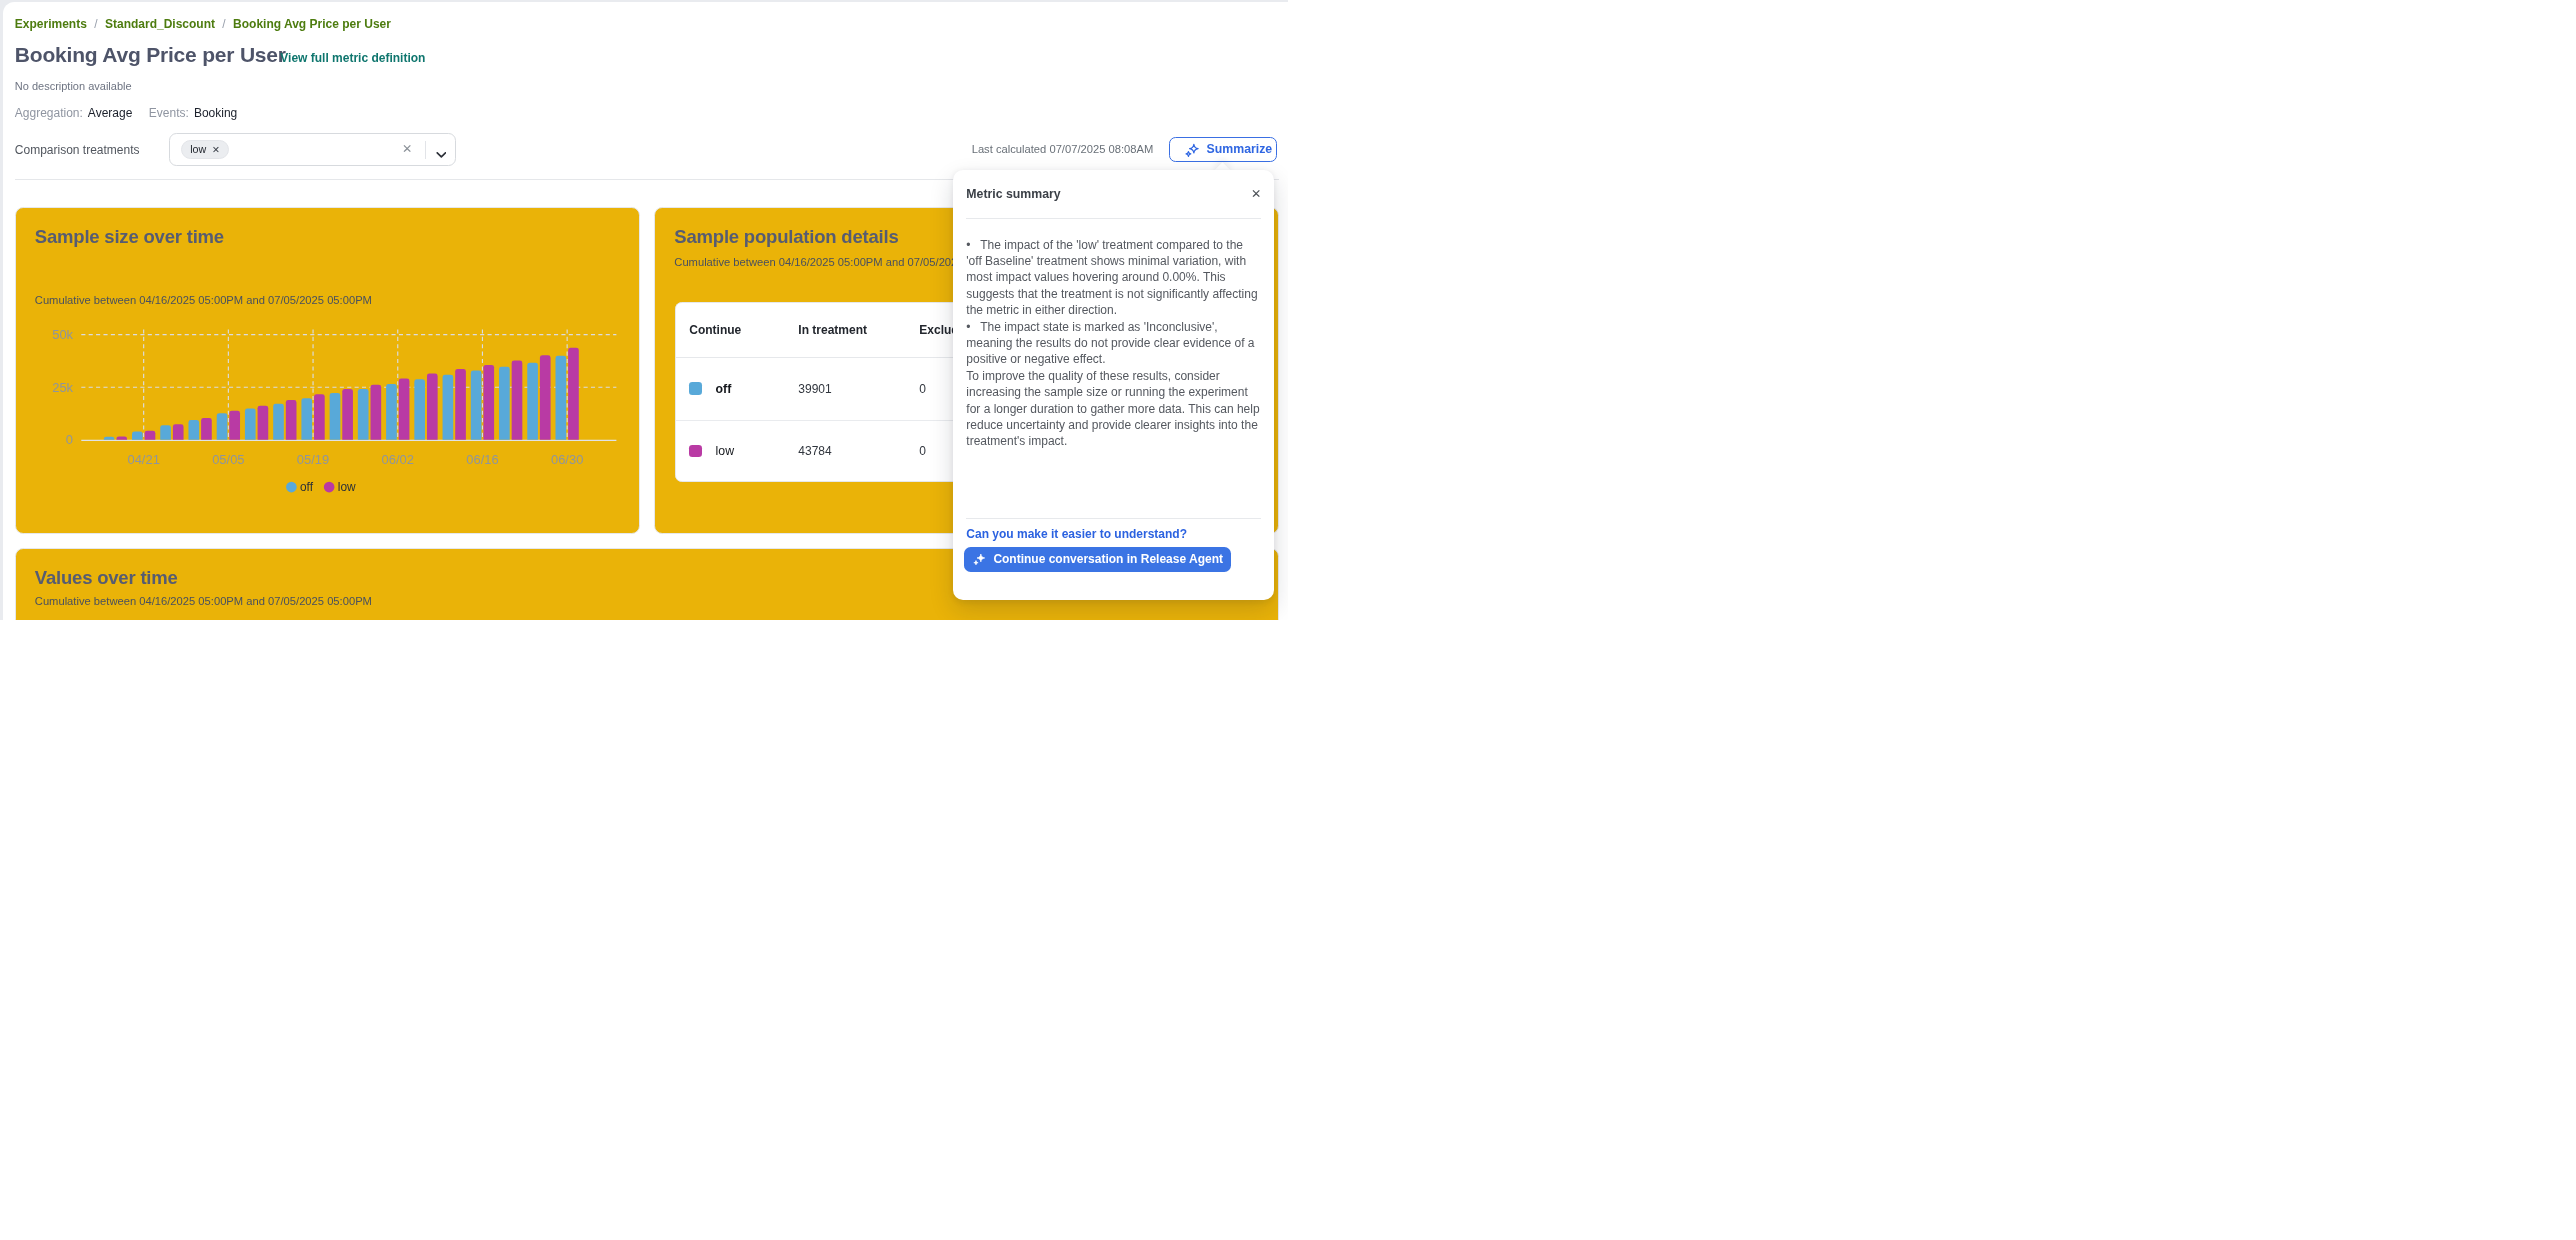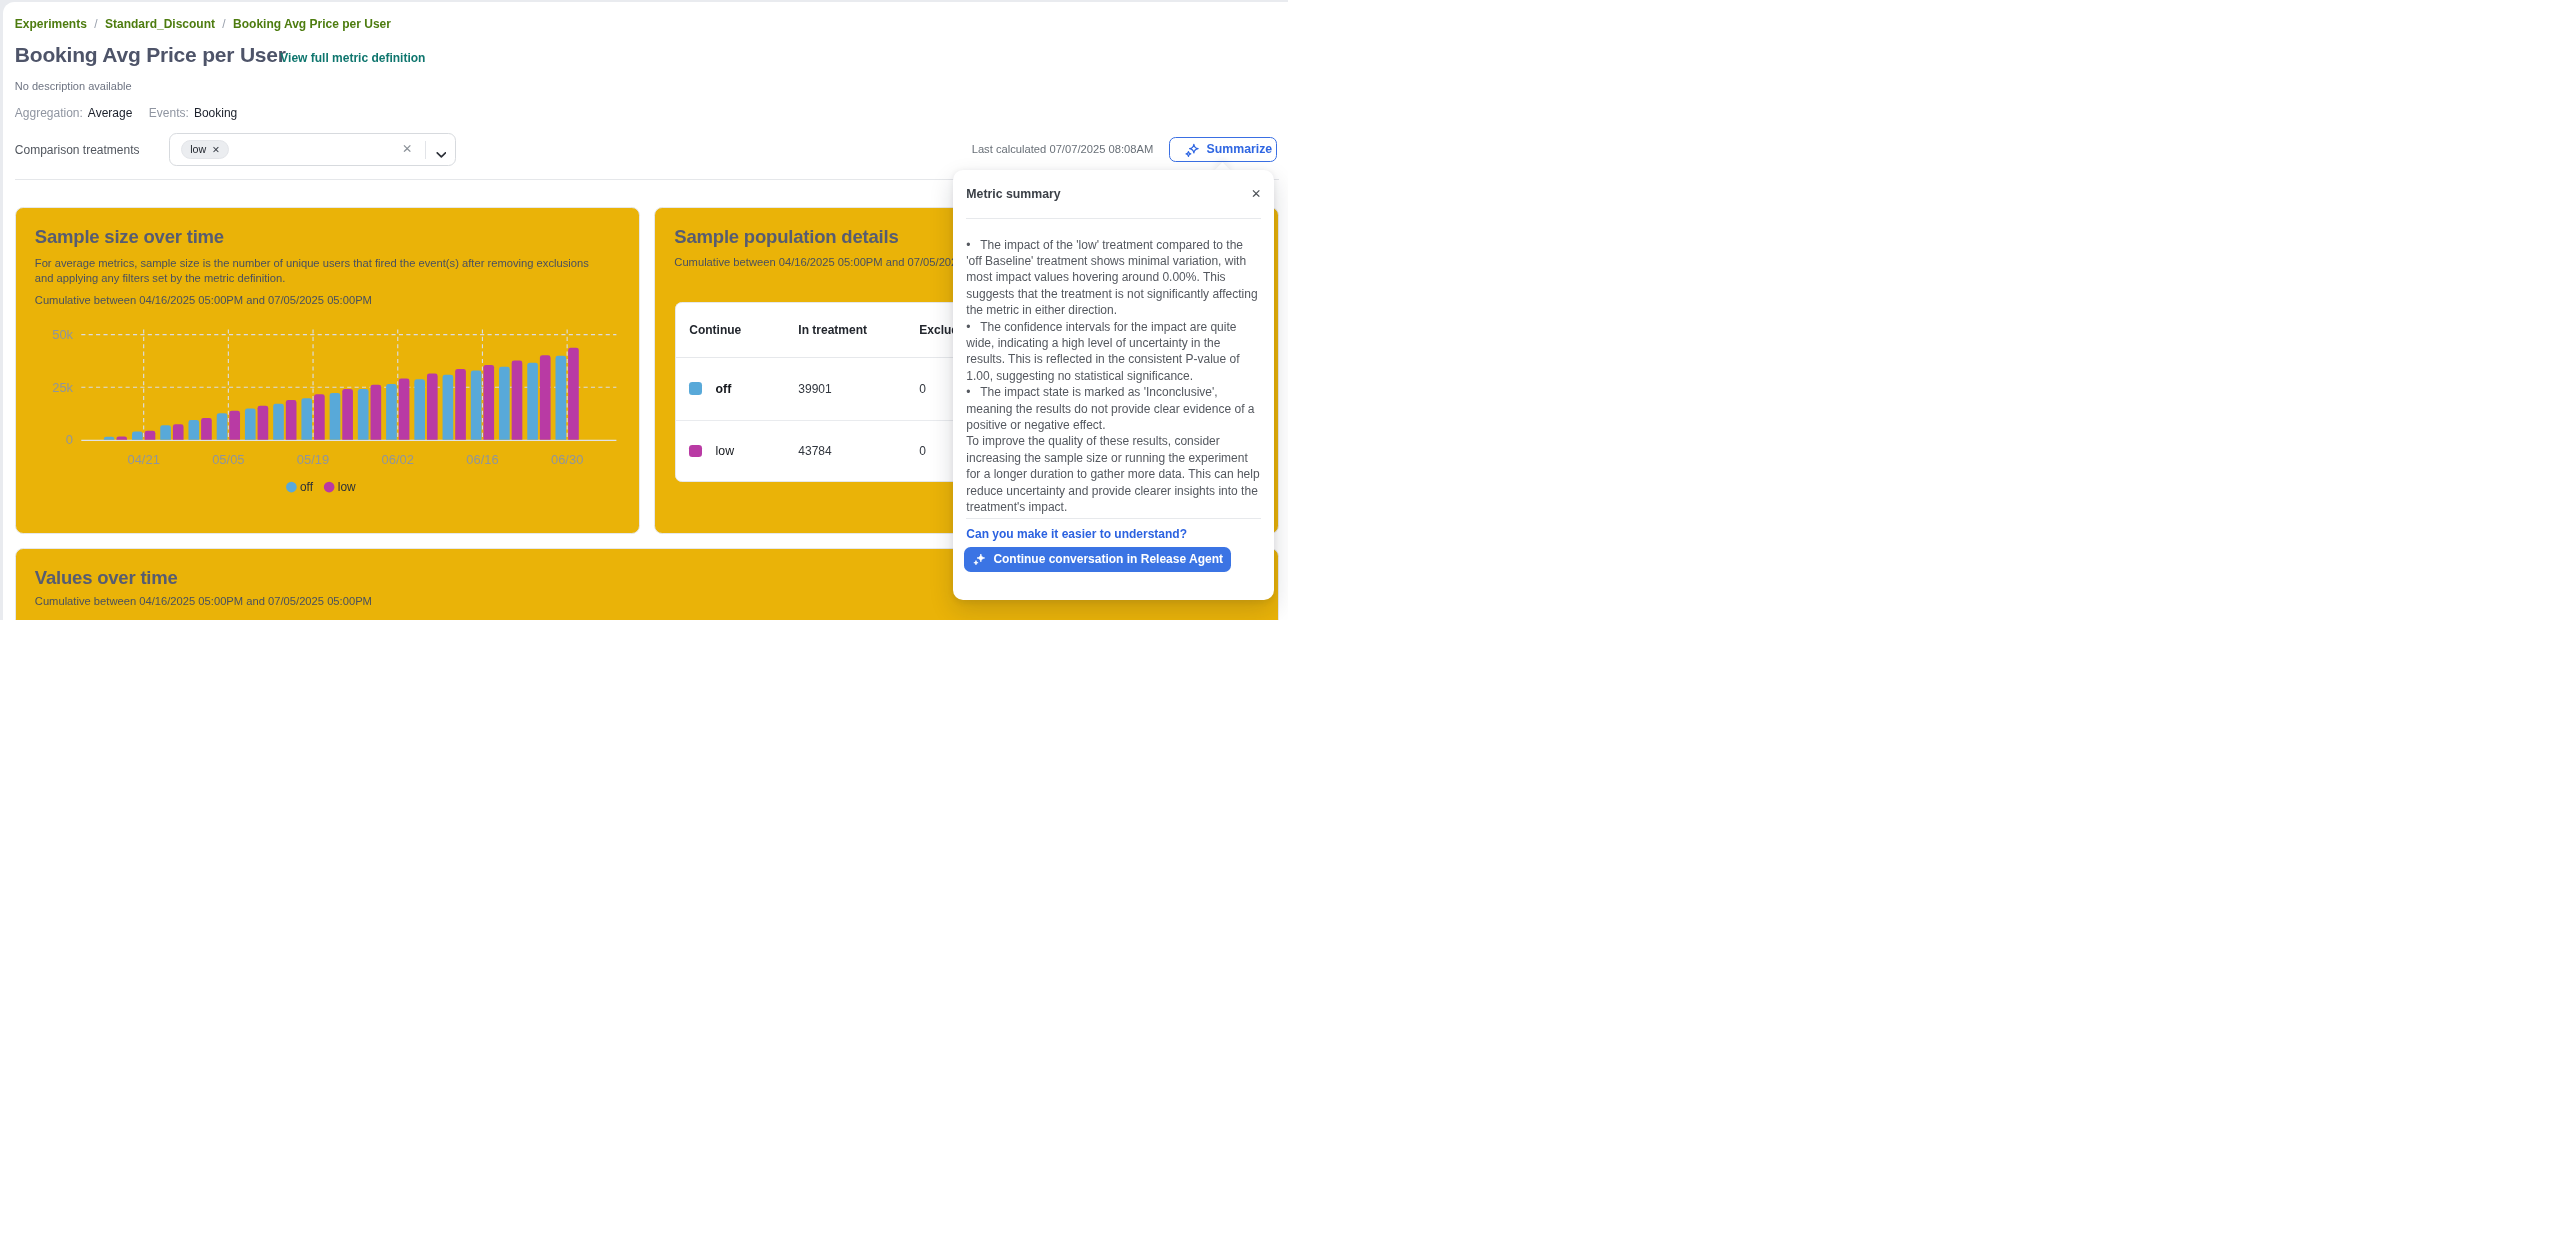--- a/index.html
+++ b/index.html
@@ -127,21 +127,20 @@
         <path d="M12 2.8 C12.5 6.2 13.9 7.6 17.2 8.1 C13.9 8.6 12.5 10 12 13.4 C11.5 10 10.1 8.6 6.8 8.1 C10.1 7.6 11.5 6.2 12 2.8 Z"></path>
         <path d="M5.4 11.6 C5.7 13.3 6.6 14.2 8.3 14.5 C6.6 14.8 5.7 15.7 5.4 17.4 C5.1 15.7 4.2 14.8 2.5 14.5 C4.2 14.2 5.1 13.3 5.4 11.6 Z"></path>
       </svg>
       <span>Summarize</span>
     </button>
 
     <div class="abs" id="top-divider"></div>
 
     <div class="card" id="card-sample">
       <div class="card-title">Sample size over time</div>
-      <div class="card-desc" style="top:48px; width:567px;">For average metrics, sample size is the number of unique users that fired the event(s) after removing exclusions and applying any filters set by the metric definition.</div>
       <div class="card-desc" style="top:85px;">Cumulative between 04/16/2025 05:00PM and 07/05/2025 05:00PM</div>
       <svg id="chart-svg" width="623" height="325" style="position:absolute; left:0; top:0;" viewBox="0 0 759 396">
           <text x="69.5" y="288" text-anchor="end" font-size="15.8" fill="#8f959d">0</text>
           <line x1="79.5" y1="218.35" x2="731.5" y2="218.35" stroke="#dadce1" stroke-width="1.4" stroke-dasharray="5 4"></line>
           <text x="69.5" y="223.85" text-anchor="end" font-size="15.8" fill="#8f959d">25k</text>
           <line x1="79.5" y1="154.2" x2="731.5" y2="154.2" stroke="#dadce1" stroke-width="1.4" stroke-dasharray="5 4"></line>
           <text x="69.5" y="159.7" text-anchor="end" font-size="15.8" fill="#8f959d">50k</text>
           <line x1="155.5" y1="148" x2="155.5" y2="282.5" stroke="#dadce1" stroke-width="1.4" stroke-dasharray="5 4"></line>
           <line x1="258.7" y1="148" x2="258.7" y2="282.5" stroke="#dadce1" stroke-width="1.4" stroke-dasharray="5 4"></line>
           <line x1="361.9" y1="148" x2="361.9" y2="282.5" stroke="#dadce1" stroke-width="1.4" stroke-dasharray="5 4"></line>
@@ -233,21 +232,20 @@
 
     <div class="abs" id="panel-notch"></div>
     <div class="abs" id="summary-panel">
       <div id="panel-head">
         <span id="panel-title">Metric summary</span>
         <span id="panel-close">✕</span>
       </div>
       <div class="panel-hr" style="top:48px;"></div>
       <div id="panel-body">
           <div class="bullet">•&nbsp;&nbsp; The impact of the 'low' treatment compared to the 'off Baseline' treatment shows minimal variation, with most impact values hovering around 0.00%. This suggests that the treatment is not significantly affecting the metric in either direction.</div>
-          <div class="bullet">•&nbsp;&nbsp; The confidence intervals for the impact are quite wide, indicating a high level of uncertainty in the results. This is reflected in the consistent P-value of 1.00, suggesting no statistical significance.</div>
           <div class="bullet">•&nbsp;&nbsp; The impact state is marked as 'Inconclusive', meaning the results do not provide clear evidence of a positive or negative effect.</div>
           <div class="closing">To improve the quality of these results, consider increasing the sample size or running the experiment for a longer duration to gather more data. This can help reduce uncertainty and provide clearer insights into the treatment's impact.</div>
         </div>
       <div class="panel-hr" style="top:348px;"></div>
       <div id="panel-link" style="top:357px;">Can you make it easier to understand?</div>
       <button id="panel-btn">
         <svg width="14" height="14" viewBox="0 0 19 19" fill="#ffffff" stroke="#ffffff" stroke-width="1" stroke-linejoin="round">
           <path d="M12 2.8 C12.5 6.2 13.9 7.6 17.2 8.1 C13.9 8.6 12.5 10 12 13.4 C11.5 10 10.1 8.6 6.8 8.1 C10.1 7.6 11.5 6.2 12 2.8 Z"></path>
           <path d="M5.4 11.6 C5.7 13.3 6.6 14.2 8.3 14.5 C6.6 14.8 5.7 15.7 5.4 17.4 C5.1 15.7 4.2 14.8 2.5 14.5 C4.2 14.2 5.1 13.3 5.4 11.6 Z"></path>
         </svg>

